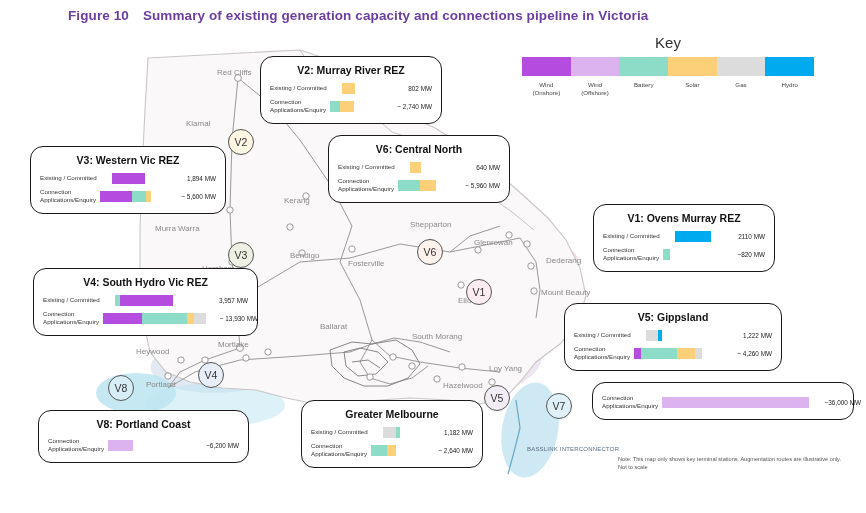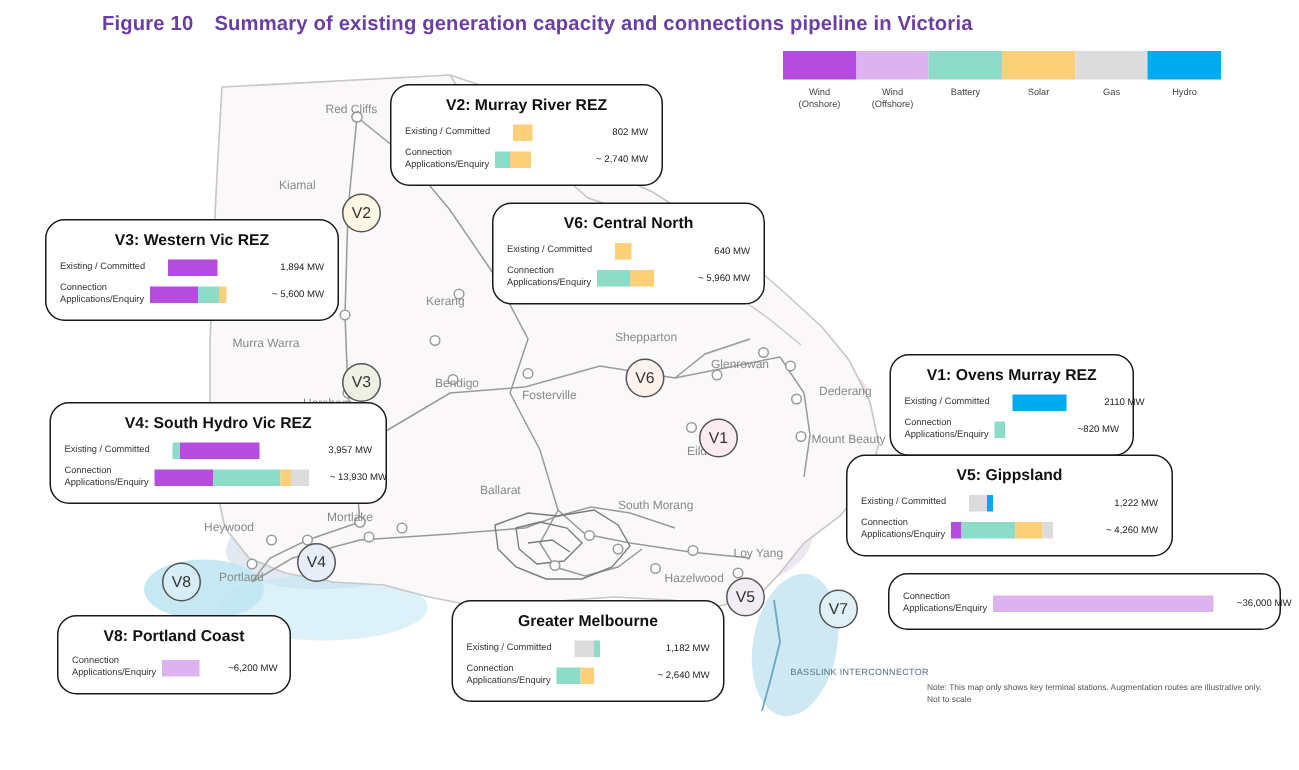--- a/index.html
+++ b/index.html
@@ -199,20 +199,21 @@
   <div class="rez-marker" style="left:198px;top:362px;background:#e7eef7;">V4</div>
   <div class="rez-marker" style="left:484px;top:385px;background:#f2ecf5;">V5</div>
   <div class="rez-marker" style="left:546px;top:393px;background:#dff0f7;">V7</div>
   <div class="rez-marker" style="left:108px;top:375px;background:#d7eef7;">V8</div>
 
   <div id="basslink-label">BASSLINK
 INTERCONNECTOR</div>
 </div>
 
 <div id="key-panel">
+  <div id="key-title">Key</div>
   <div id="key-bar">
       <div style="background: rgb(180, 76, 224);"></div>
       <div style="background: rgb(220, 179, 238);"></div>
       <div style="background: rgb(140, 220, 200);"></div>
       <div style="background: rgb(252, 208, 120);"></div>
       <div style="background: rgb(220, 220, 220);"></div>
       <div style="background: rgb(0, 170, 238);"></div>
     </div>
   <div id="key-labels">
       <div>Wind<br>(Onshore)</div>
@@ -287,21 +288,21 @@
 Applications/Enquiry</div>
       <div class="bar-zone">
         <div class="bar">
           <span style="background: rgb(140, 220, 200); width: 22px;"></span>
           <span style="background: rgb(252, 208, 120); width: 16px;"></span>
         </div>
       </div>
       <div class="row-value" style="width: 52px;">~ 5,960 MW</div>
     </div>
   </div>
-<div class="callout" id="co-v1" style="left:593px;top:236px;width:163px;">
+<div class="callout" id="co-v1" style="left:593px;top:204px;width:182px;">
     <div class="callout-title">V1: Ovens Murray REZ</div>
     <div class="row">
       <div class="row-label" style="width: 72px;">Existing / Committed</div>
       <div class="bar-zone">
         <div class="bar">
           <span style="background: rgb(0, 170, 238); width: 36px;"></span>
         </div>
       </div>
       <div class="row-value" style="width: 52px;">2110 MW</div>
     </div>
@@ -397,21 +398,21 @@
 Applications/Enquiry</div>
       <div class="bar-zone">
         <div class="bar">
           <span style="background: rgb(140, 220, 200); width: 16px;"></span>
           <span style="background: rgb(252, 208, 120); width: 9px;"></span>
         </div>
       </div>
       <div class="row-value" style="width: 52px;">~ 2,640 MW</div>
     </div>
   </div>
-<div class="callout" id="co-v8" style="left:38px;top:410px;width:156px;">
+<div class="callout" id="co-v8" style="left:38px;top:410px;width:211px;">
     <div class="callout-title">V8: Portland Coast</div>
     <div class="row">
       <div class="row-label" style="width: 60px;">Connection
 Applications/Enquiry</div>
       <div class="bar-zone">
         <div class="bar">
           <span style="background: rgb(220, 179, 238); width: 25px;"></span>
         </div>
       </div>
       <div class="row-value" style="width: 52px;">~6,200 MW</div>

